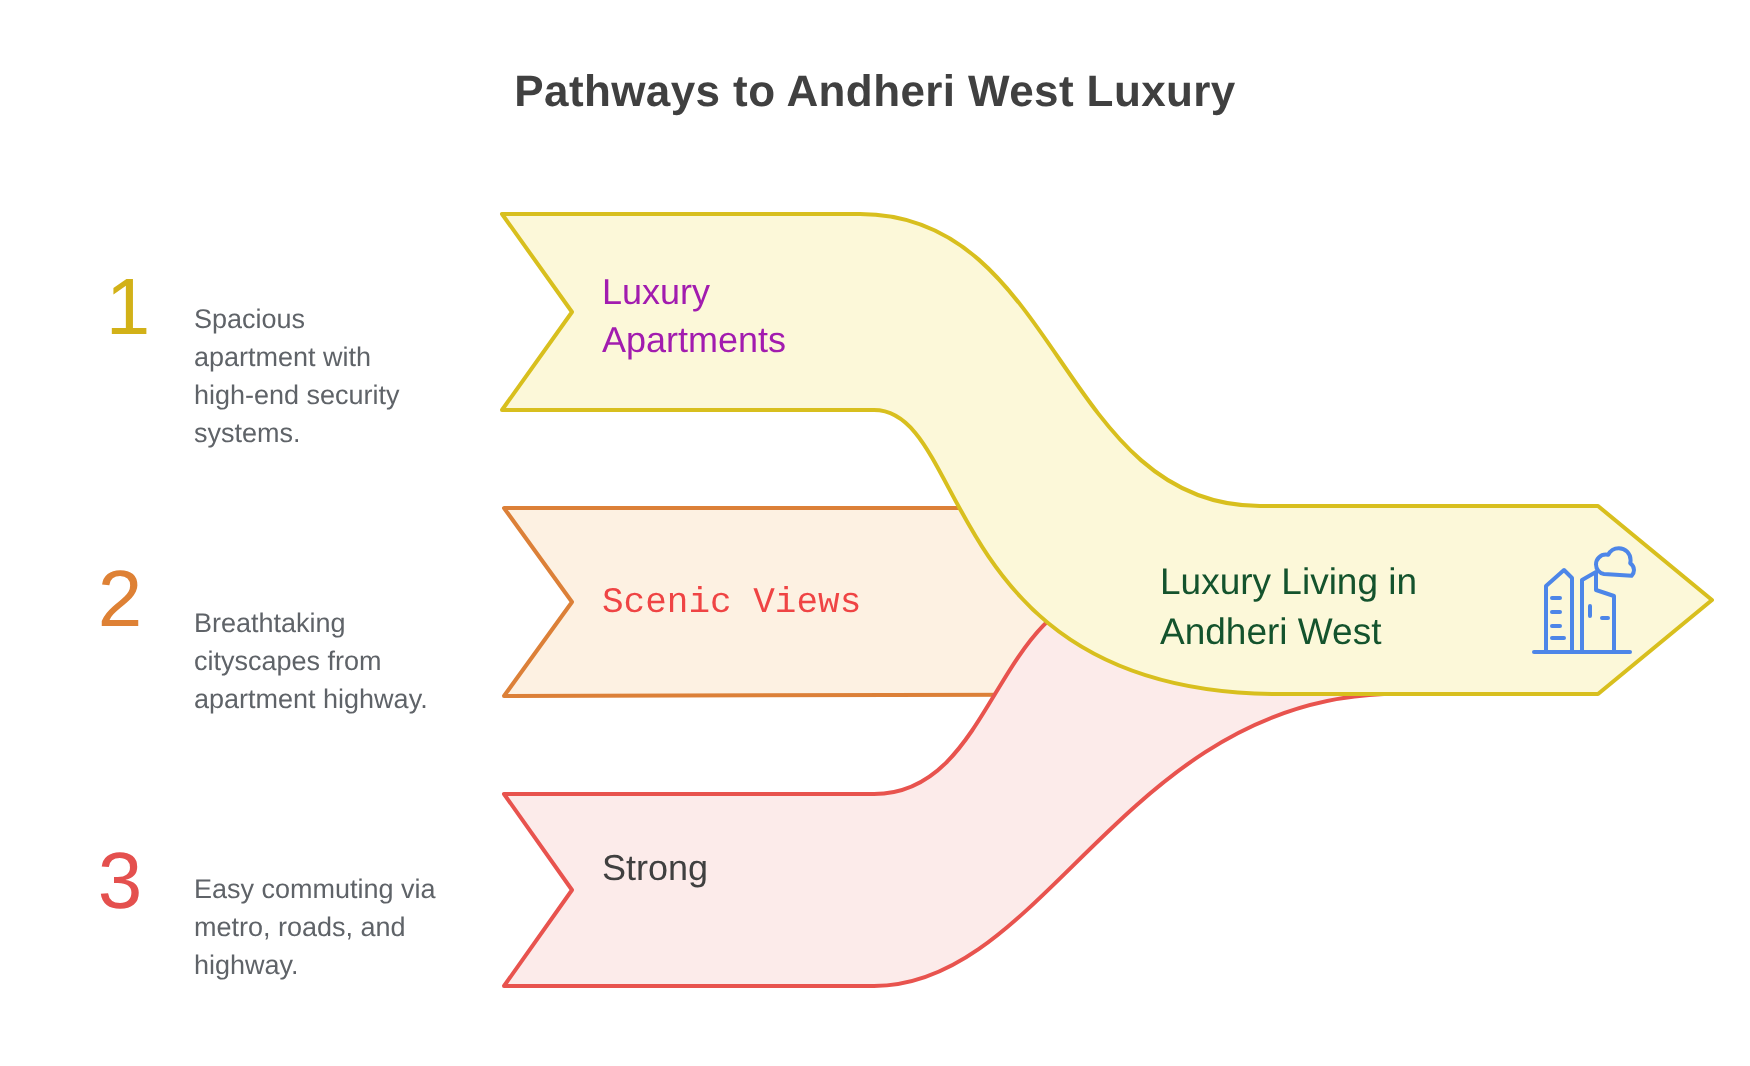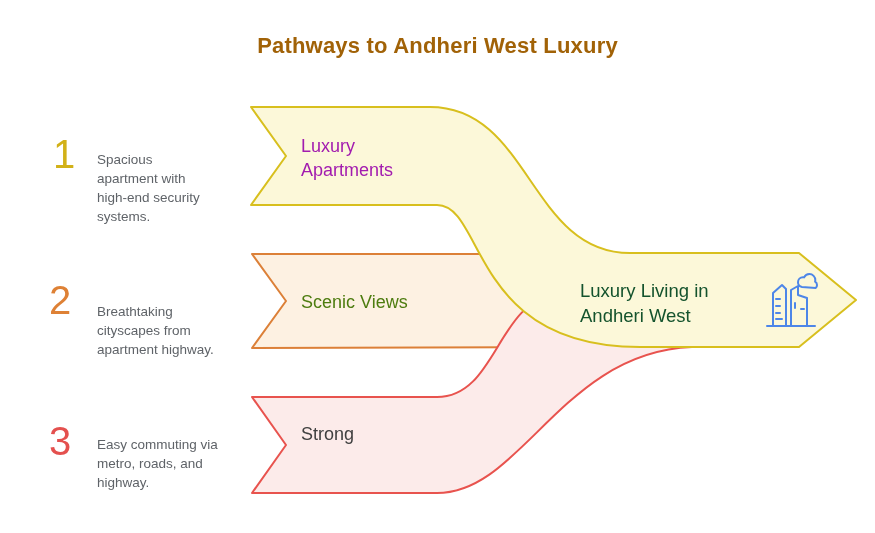--- a/index.html
+++ b/index.html
@@ -3,40 +3,40 @@
 <meta charset="utf-8">
 <style>
   html,body { margin:0; padding:0; background:#ffffff; }
   .stage {
     position:relative; width:875px; height:533px; background:#ffffff;
     font-family:"Liberation Sans", sans-serif; overflow:hidden;
   }
   .title {
     position:absolute; top:33px; left:0; width:100%;
     text-align:center; font-size:22px; font-weight:bold;
-    color:#a16207; letter-spacing:.2px;
+    color:#404040; letter-spacing:.2px;
   }
   .flow-svg { position:absolute; left:0; top:0; }
   .step-num {
     position:absolute; width:40px; text-align:center;
     font-size:40px; line-height:40px; font-weight:400;
   }
   .num-1 { left:44px; top:134px; color:#d2b118; }
   .num-2 { left:40px; top:280px; color:#de8135; }
   .num-3 { left:40px; top:421px; color:#e4504e; }
   .desc {
     position:absolute; left:97px; width:152px;
     font-size:13.5px; line-height:19px; color:#5f6368;margin-top:32px;
   }
   .desc-1 { top:118px; }
   .desc-2 { top:270px; }
   .desc-3 { top:403px; }
   .band-label { position:absolute; left:301px; font-size:18px; line-height:24px; }
   .label-1 { top:134px; color:#a21caf; }
-  .label-2 { top:290px; color:#4d7c0f; }
+  .label-2 { top:290px; color:#ef4444;font-family:Liberation Mono, monospace; }
   .label-3 { top:422px; color:#404040; }
   .output-label {
     position:absolute; left:580px; width:175px; top:278px;
     font-size:18.5px; line-height:25px; color:#14532d;
   }
 </style>
 </head>
 <body>
 
 <div class="stage">

